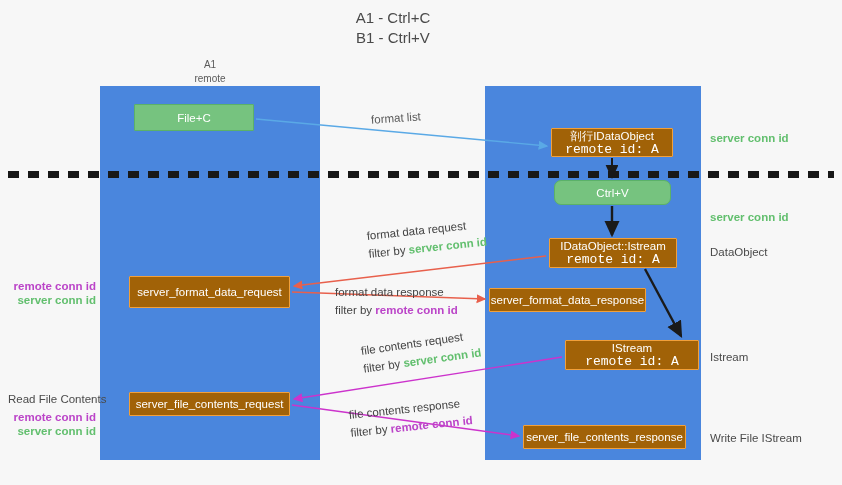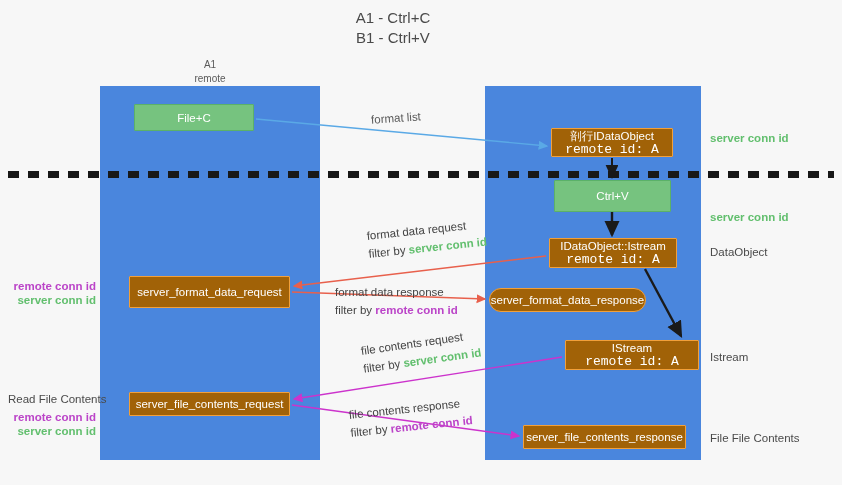--- a/index.html
+++ b/index.html
@@ -65,25 +65,25 @@
     text-align: center;
     border-radius: 1px;
   }
   .box.green { background: #76c37f; border: 1px solid #5bb168; }
   .box.orange { background: #a16207; border: 1px solid #f2a03a; }
   .box .sub { font-size: 13px; font-family: Liberation Mono, monospace; }
 
   
   #box-ctrlc       { left: 134px; top: 104px; width: 120px; height: 27px; }
   #box-idataobject { left: 551px; top: 128px; width: 122px; height: 29px; }
-  #box-ctrlv       { left: 554px; top: 180px; width: 117px; height: 32px; }
+  #box-ctrlv       { left: 554px; top: 180px; width: 117px; height: 25px; border-radius: 7px; }
   #box-getdata     { left: 549px; top: 238px; width: 128px; height: 30px; }
   #box-istream     { left: 565px; top: 340px; width: 134px; height: 30px; }
   #box-sfdreq      { left: 129px; top: 276px; width: 161px; height: 32px; }
-  #box-sfdresp     { left: 489px; top: 288px; width: 157px; height: 24px; border-radius: 12px; }
+  #box-sfdresp     { left: 489px; top: 288px; width: 157px; height: 24px; }
   #box-sfcreq      { left: 129px; top: 392px; width: 161px; height: 24px; }
   #box-sfcresp     { left: 523px; top: 425px; width: 163px; height: 24px; }
 
   
   .lbl {
     font-size: 11.5px;
     line-height: 14px;
     white-space: nowrap;
   }
   .green-t  { color: #62bf6e; font-weight: bold; }
@@ -210,21 +210,21 @@
     <span>server_file_contents_response</span>
   </div>
 
   <div class="abs lbl" id="lbl-format-list">format list</div>
 
   <div class="abs lbl green-t" id="lbl-sci-1">server conn id</div>
   <div class="abs lbl green-t" id="lbl-sci-2">server conn id</div>
 
   <div class="abs lbl plain-t" id="lbl-dataobject">DataObject</div>
   <div class="abs lbl plain-t" id="lbl-istream">Istream</div>
-  <div class="abs lbl plain-t" id="lbl-writefc">File File Contents</div>
+  <div class="abs lbl plain-t" id="lbl-writefc">Write File IStream</div>
 
   <div class="abs lbl plain-t" id="lbl-readfc">Read File Contents</div>
 
   <div class="abs lbl" id="lbl-left-ids-1">
     <div class="purple-t">remote conn id</div>
     <div class="green-t">server conn id</div>
   </div>
 
   <div class="abs lbl" id="lbl-left-ids-2">
     <div class="purple-t">remote conn id</div>

